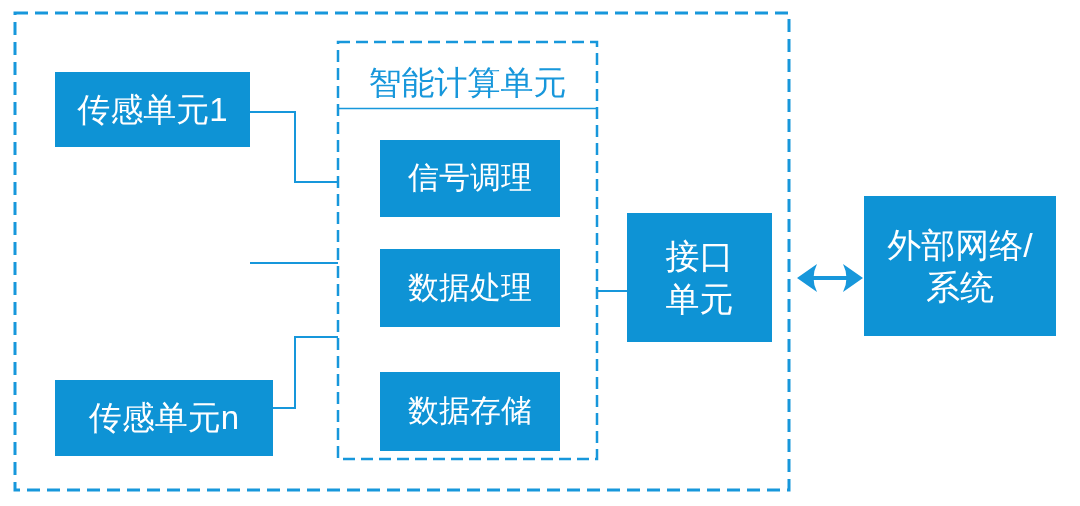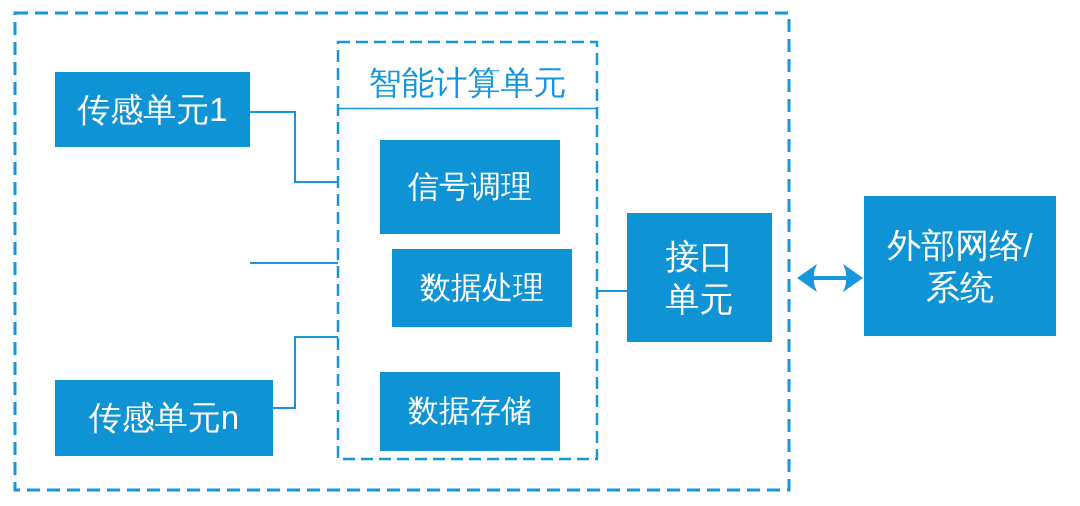--- a/index.html
+++ b/index.html
@@ -102,24 +102,24 @@
 
   <div class="box big-label" style="left:55px; top:72px; width:195px; height:75px;">
     <span>传感单元1</span>
   </div>
   <div class="box big-label" style="left:55px; top:380px; width:218px; height:76px;">
     <span>传感单元n</span>
   </div>
 
   <div class="blue-label computing-title" style="left:338px; top:61px; width:259px;">智能计算单元</div>
 
-  <div class="box mid-label" style="left:380px; top:140px; width:180px; height:94px;">
+  <div class="box mid-label" style="left:380px; top:140px; width:180px; height:77px;">
     <span>信号调理</span>
   </div>
-  <div class="box mid-label" style="left:380px; top:249px; width:180px; height:78px;margin-left:12px;">
+  <div class="box mid-label" style="left:380px; top:249px; width:180px; height:78px;">
     <span>数据处理</span>
   </div>
   <div class="box mid-label" style="left:380px; top:372px; width:180px; height:79px;">
     <span>数据存储</span>
   </div>
 
   <div class="box two-line" style="left:627px; top:213px; width:145px; height:129px;">
     <span>接口</span>
     <span>单元</span>
   </div>

